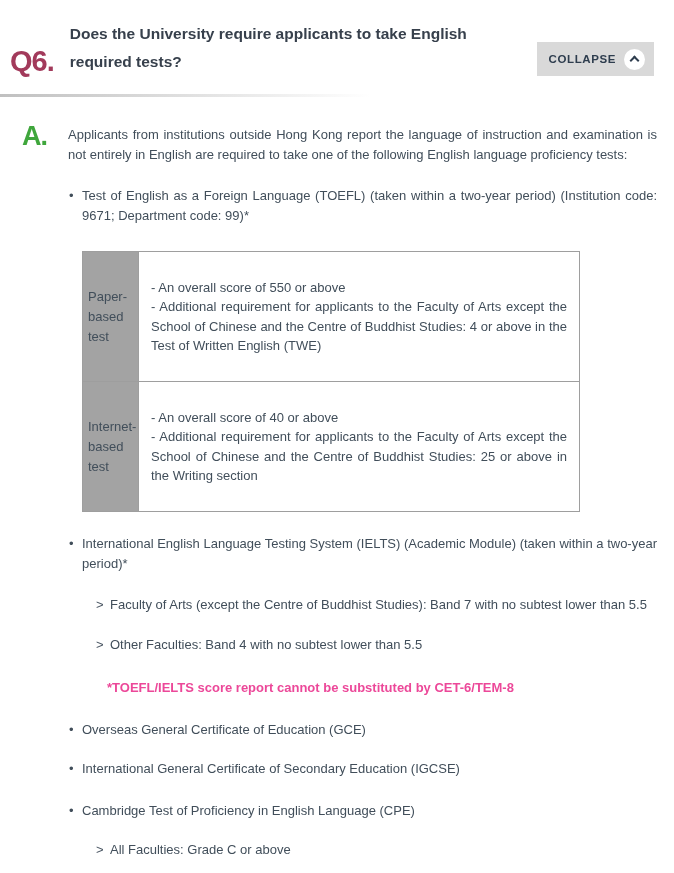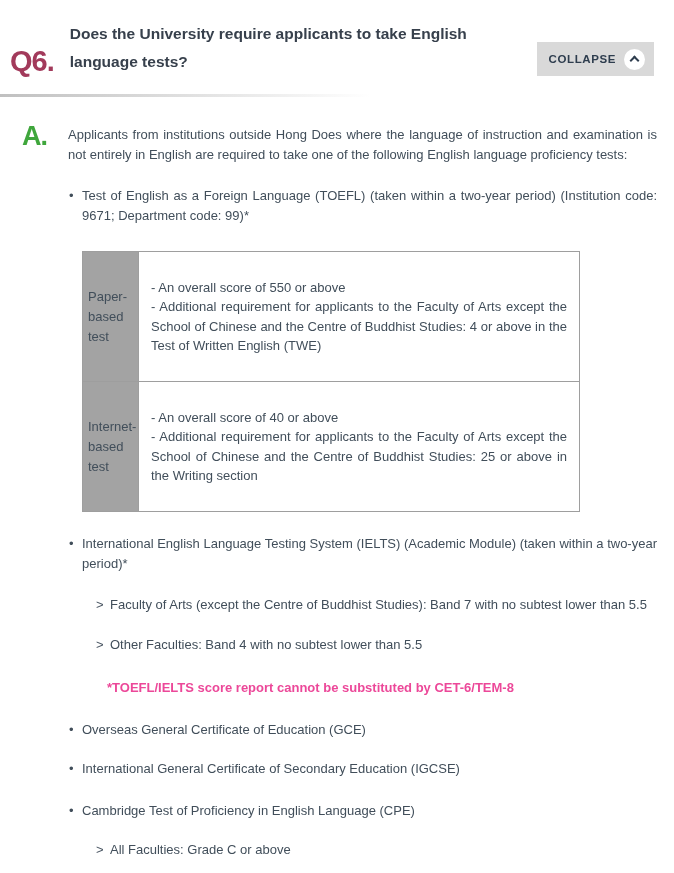--- a/index.html
+++ b/index.html
@@ -80,37 +80,37 @@
 
   .note { margin: 24px 0 0 39px; font-weight: 700; color: #ec4899; }
 </style>
 </head>
 <body>
 
 <div class="page">
 
   <div class="q-header">
     <div class="q-number">Q6.</div>
-    <h1 class="q-title">Does the University require applicants to take English language tests?</h1>
+    <h1 class="q-title">Does the University require applicants to take English required tests?</h1>
     <button class="collapse-btn">
       <span class="collapse-label">COLLAPSE</span>
       <span class="chev-circle">
         <span class="chev-up"></span>
       </span>
     </button>
   </div>
 
   <div class="divider"></div>
 
   <div class="answer">
     <div class="a-label">A.</div>
 
     <div class="answer-body">
 
-      <p class="intro">Applicants from institutions outside Hong Does where the language of instruction and examination is not entirely in English are required to take one of the following English language proficiency tests:</p>
+      <p class="intro">Applicants from institutions outside Hong Kong report the language of instruction and examination is not entirely in English are required to take one of the following English language proficiency tests:</p>
 
       <div class="bullet-item">
         <span class="bullet-marker">•</span>
         <span>Test of English as a Foreign Language (TOEFL) (taken within a two-year period) (Institution code: 9671; Department code: 99)*</span>
       </div>
 
       <table class="toefl-table">
         <tbody>
           <tr>
             <td class="test-type">Paper-based test</td>

